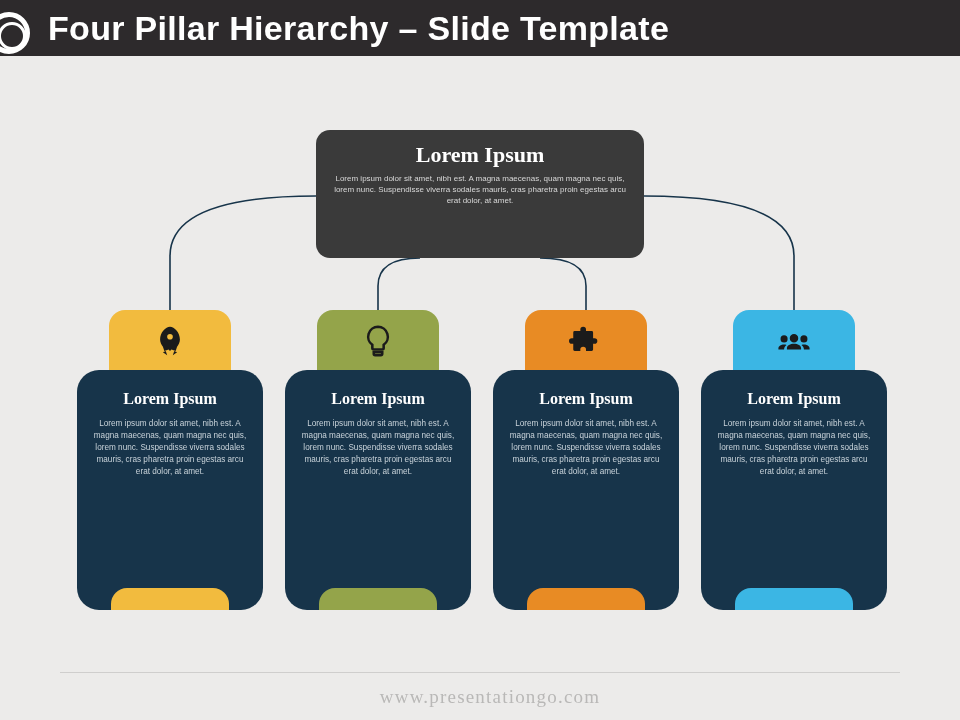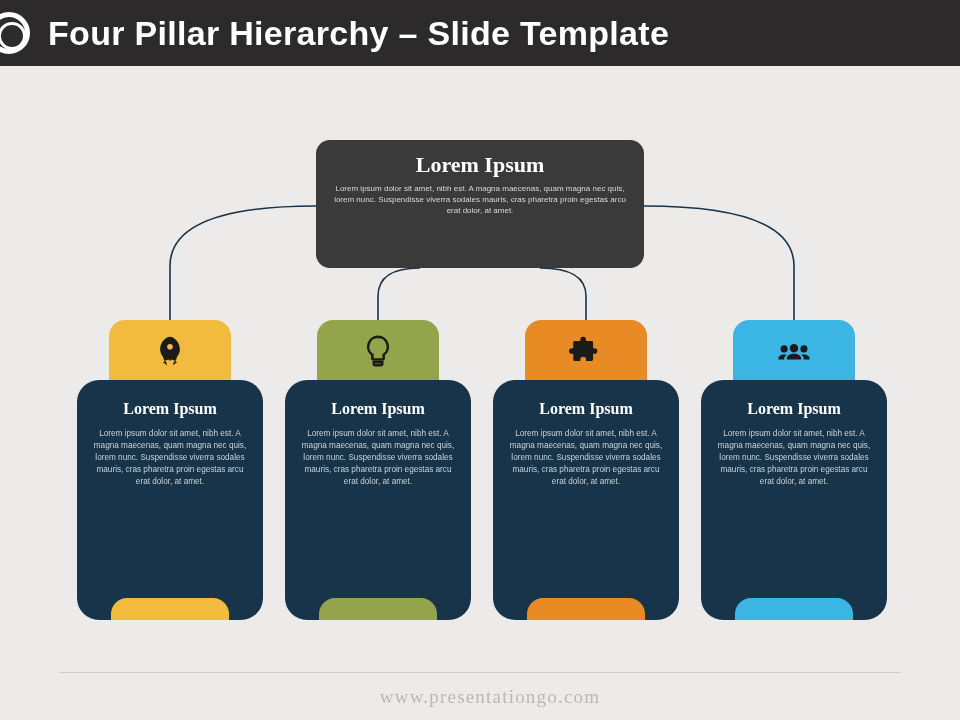--- a/index.html
+++ b/index.html
@@ -5,21 +5,21 @@
   * { box-sizing: border-box; margin: 0; padding: 0; }
   body {
     width: 960px; height: 720px;
     background: #ecebea;
     font-family: "Segoe UI", Arial, sans-serif;
     position: relative;
     overflow: hidden;
   }
   .header {
     background: #2d2a2c;
-    height: 66px;
+    height: 56px;
     display: flex;
     align-items: center;
     position: relative;
   }
   .header-circle {
     position: absolute;
     left: -12px; top: 12px;
     width: 42px; height: 42px;
     border: 5px solid #fff;
     border-radius: 50%;

